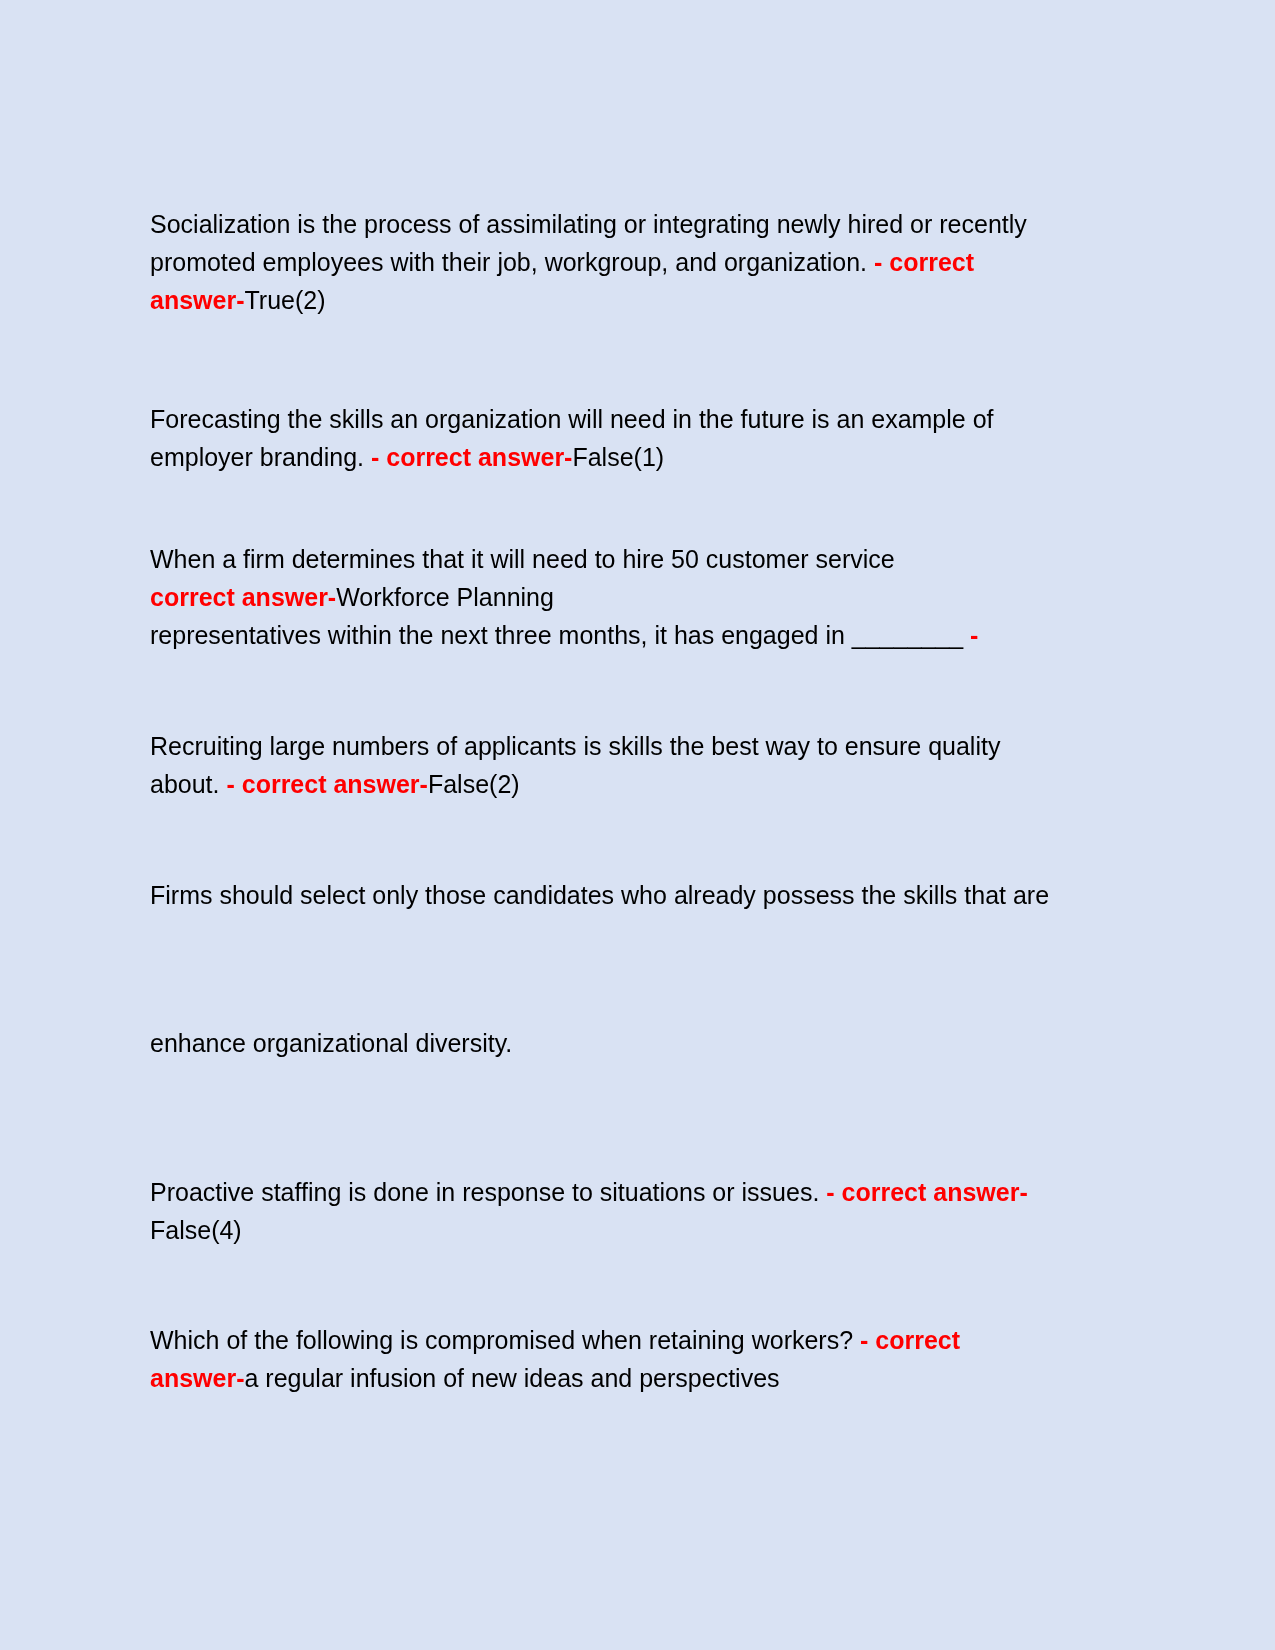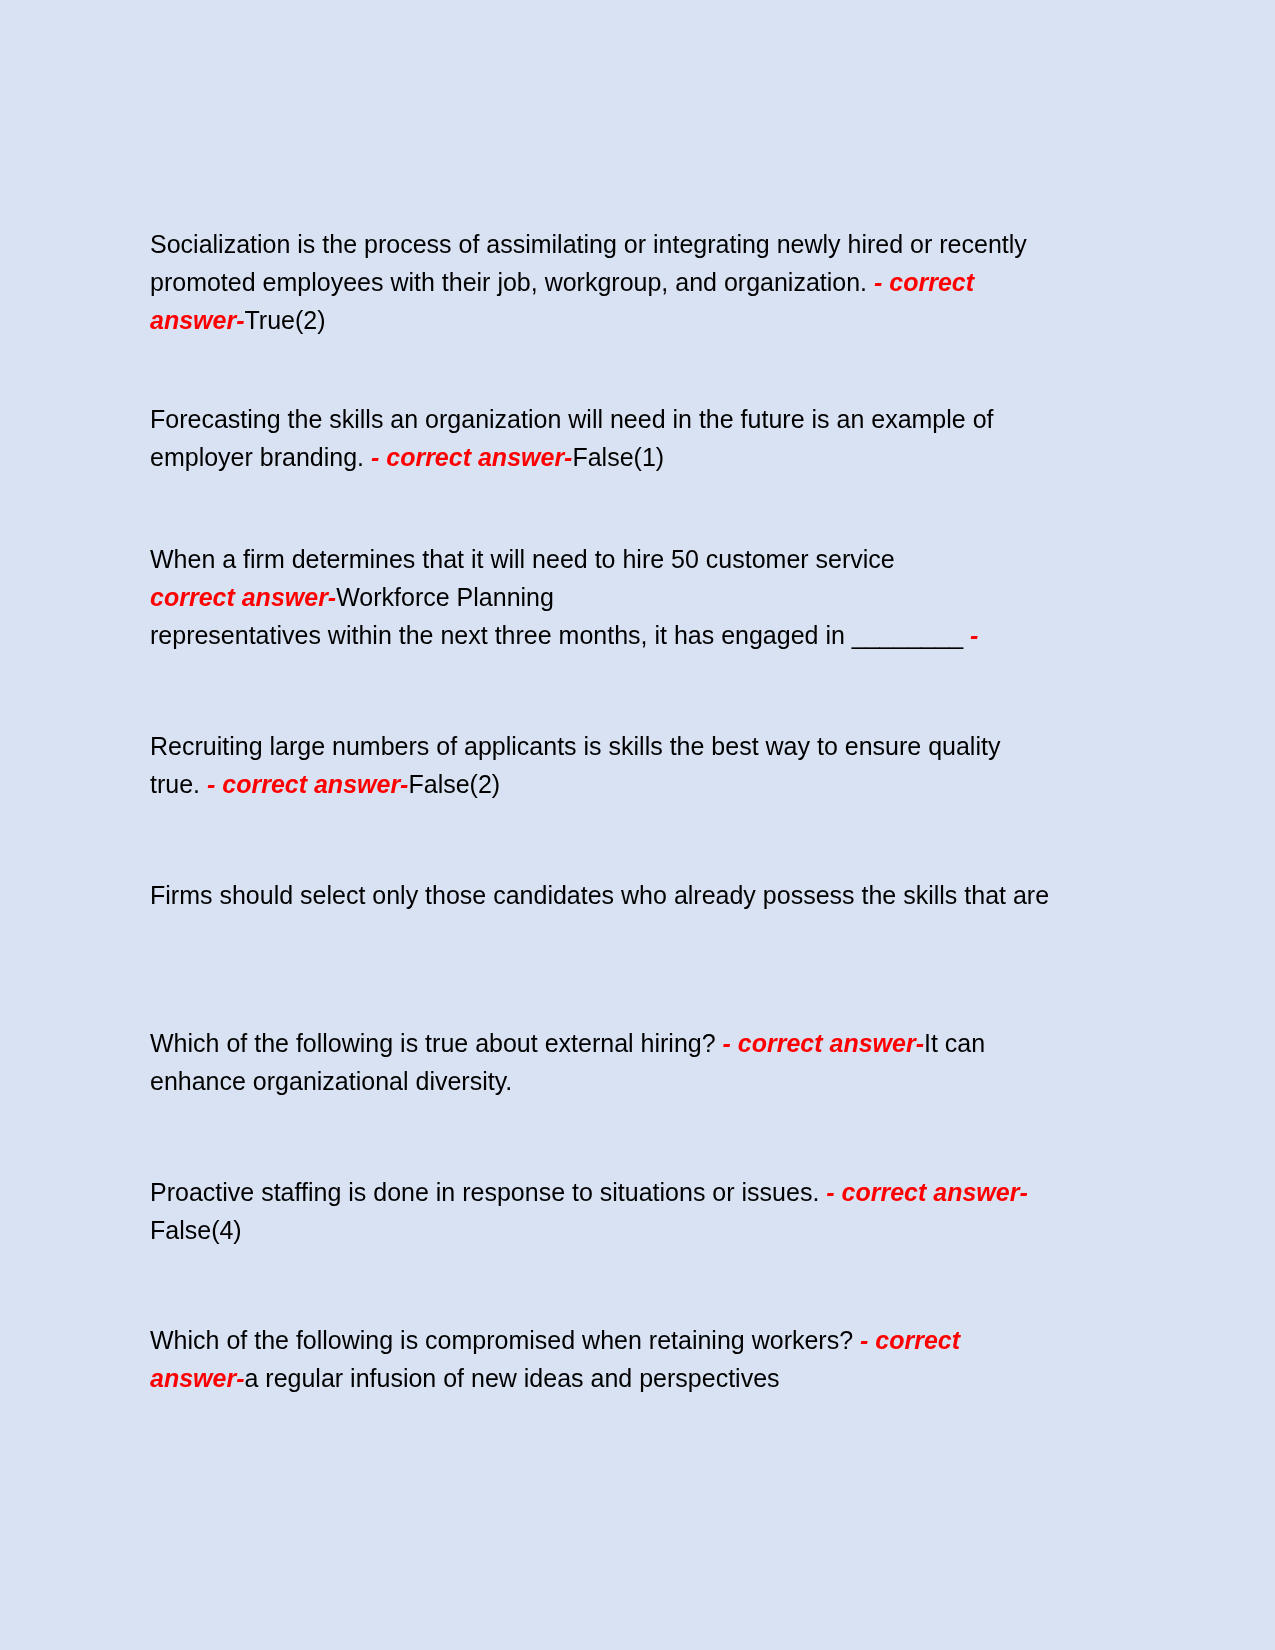--- a/index.html
+++ b/index.html
@@ -12,49 +12,48 @@
   }
   .qa {
     position: absolute;
     left: 150px;
     width: 1000px;
     font-size: 25px;
     line-height: 38px;
     color: #000;
   }
   .line { display: block; white-space: nowrap; }
-  .ans-label { color: #ff0000; font-weight: bold; font-style: italic; }
+  .ans-label { color: #ff0000; font-weight: bold; }
 </style>
 </head>
 <body>
 
 <div id="doc">
-    <div class="qa" style="top: 205px; margin-top: 20px;">
+    <div class="qa" style="top: 205px;">
       <span class="line"><span>Socialization is the process of assimilating or integrating newly hired or recently</span></span>
       <span class="line"><span>promoted employees with their job, workgroup, and organization. </span><span class="ans-label">- correct</span></span>
       <span class="line"><span class="ans-label">answer-</span><span>True(2)</span></span>
     </div>
     <div class="qa" style="top: 400px;">
       <span class="line"><span>Forecasting the skills an organization will need in the future is an example of</span></span>
       <span class="line"><span>employer branding. </span><span class="ans-label">- correct answer-</span><span>False(1)</span></span>
     </div>
     <div class="qa" style="top: 540px;">
       <span class="line"><span>When a firm determines that it will need to hire 50 customer service</span></span>
       <span class="line"><span class="ans-label">correct answer-</span><span>Workforce Planning</span></span>
       <span class="line"><span>representatives within the next three months, it has engaged in ________ </span><span class="ans-label">-</span></span>
     </div>
     <div class="qa" style="top: 727px;">
       <span class="line"><span>Recruiting large numbers of applicants is skills the best way to ensure quality</span></span>
-      <span class="line"><span>true. </span><span class="ans-label">- correct answer-</span><span>False(2)</span></span>
+      <span class="line"><span>about. </span><span class="ans-label">- correct answer-</span><span>False(2)</span></span>
     </div>
     <div class="qa" style="top: 876px;">
       <span class="line"><span>Firms should select only those candidates who already possess the skills that are</span></span>
     </div>
     <div class="qa" style="top: 1024px;">
-      <span class="line"><span>Which of the following is true about external hiring? </span><span class="ans-label">- correct answer-</span><span>It can</span></span>
       <span class="line"><span>enhance organizational diversity.</span></span>
     </div>
     <div class="qa" style="top: 1173px;">
       <span class="line"><span>Proactive staffing is done in response to situations or issues. </span><span class="ans-label">- correct answer-</span></span>
       <span class="line"><span>False(4)</span></span>
     </div>
     <div class="qa" style="top: 1321px;">
       <span class="line"><span>Which of the following is compromised when retaining workers? </span><span class="ans-label">- correct</span></span>
       <span class="line"><span class="ans-label">answer-</span><span>a regular infusion of new ideas and perspectives</span></span>
     </div>

